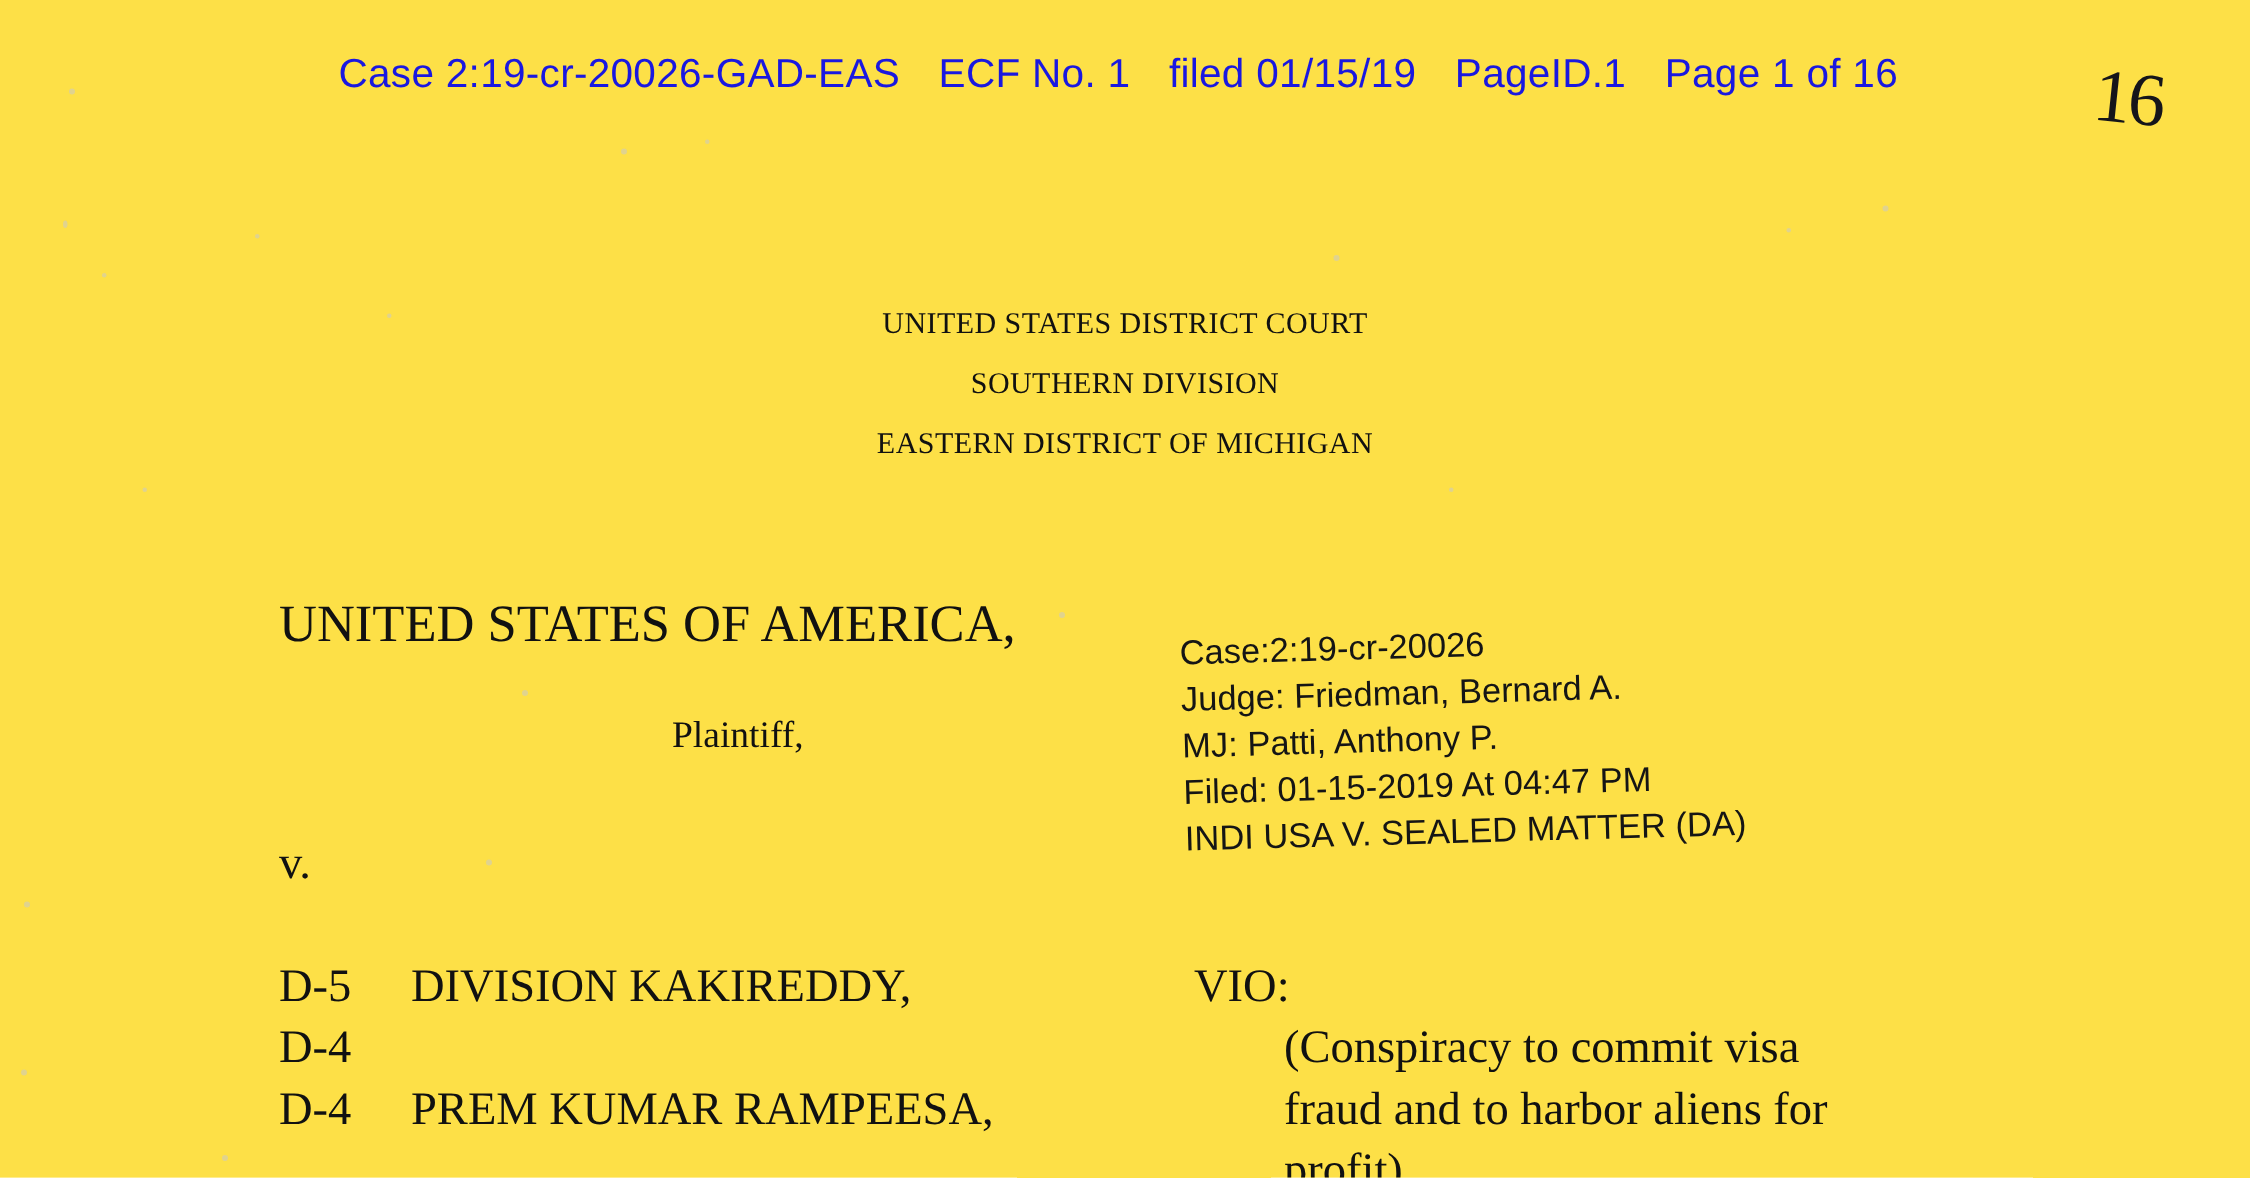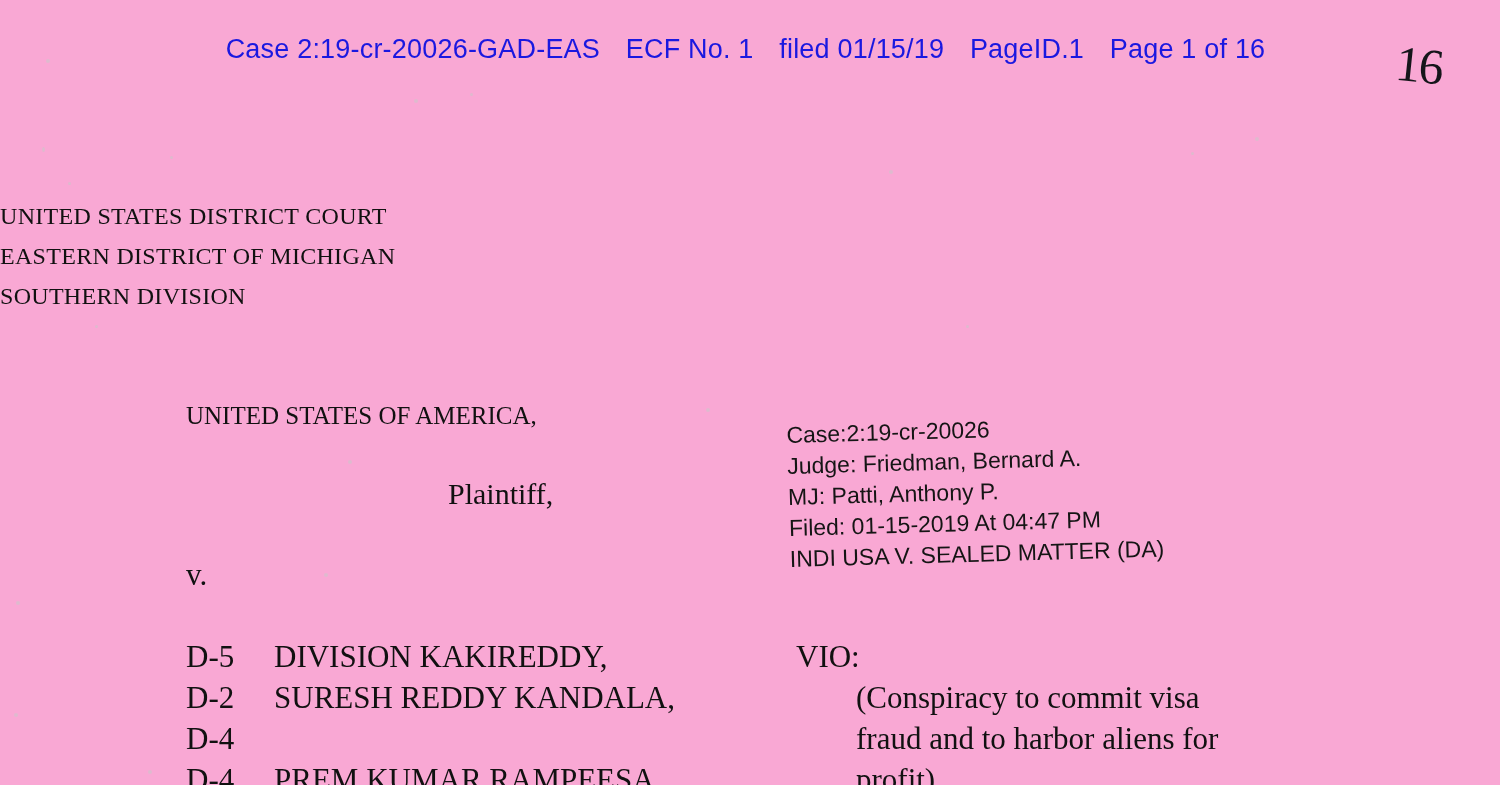--- a/index.html
+++ b/index.html
@@ -12,21 +12,21 @@
     background: #ffffff;
     font-family: "Liberation Serif", serif;
     color: #111111;
     overflow: hidden;
     position: relative;
   }
 
   .page {
     position: absolute;
     inset: 0;
-    background: #f9a8d4;
+    background: #fde047;
   }
 
   
   .speck {
     position: absolute;
     background: #c9c9c9;
     border-radius: 50%;
     opacity: .55;
   }
 
@@ -57,39 +57,39 @@
     transform: rotate(6deg);
     font-weight: 500;
     letter-spacing: -2px;
   }
 
   .court-title {
     position: absolute;
     top: 196px;
     left: 0;
     width: 100%;
-    text-align: left;
-    font-size: 24px;
+    text-align: center;
+    font-size: 20px;
     line-height: 40px;
     letter-spacing: .3px;
   }
   .court-title div { white-space: nowrap; }
 
   .party-block {
     position: absolute;
     left: 186px;
     top: 396px;
-    font-size: 25px;
+    font-size: 35px;
     line-height: 40px;
   }
   .party-plaintiff {
     position: absolute;
     left: 448px;
     top: 477px;
-    font-size: 30px;
+    font-size: 25px;
   }
   .party-v {
     position: absolute;
     left: 186px;
     top: 557px;
     font-size: 31px;
   }
 
   .stamp {
     position: absolute;
@@ -170,46 +170,42 @@
     <span>ECF No. 1</span>
     <span>filed 01/15/19</span>
     <span>PageID.1</span>
     <span>Page 1 of 16</span>
   </div>
 
   <div class="handwritten-mark">16</div>
 
   <div class="court-title">
     <div>UNITED STATES DISTRICT COURT</div>
+    <div>SOUTHERN DIVISION</div>
     <div>EASTERN DISTRICT OF MICHIGAN</div>
-    <div>SOUTHERN DIVISION</div>
   </div>
 
   <div class="party-block">UNITED STATES OF AMERICA,</div>
   <div class="party-plaintiff">Plaintiff,</div>
   <div class="party-v">v.</div>
 
   <div class="stamp">
     <div>Case:2:19-cr-20026</div>
     <div>Judge: Friedman, Bernard A.</div>
     <div>MJ: Patti, Anthony P.</div>
     <div>Filed: 01-15-2019 At 04:47 PM</div>
     <div>INDI USA V. SEALED MATTER (DA)</div>
   </div>
 
   <div class="defendants">
     <div class="def-row">
       <span class="def-num">D-5</span>
       <span>DIVISION KAKIREDDY,</span>
     </div>
     <div class="def-row">
-      <span class="def-num">D-2</span>
-      <span>SURESH REDDY KANDALA,</span>
-    </div>
-    <div class="def-row">
       <span class="def-num">D-4</span>
     </div>
     <div class="def-row">
       <span class="def-num">D-4</span>
       <span>PREM KUMAR RAMPEESA,</span>
     </div>
   </div>
 
   <div class="vio-block">
     <div class="vio-first">

